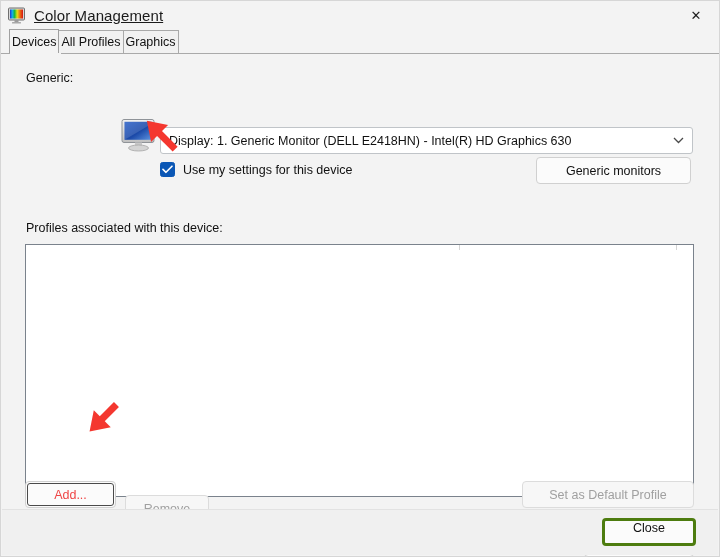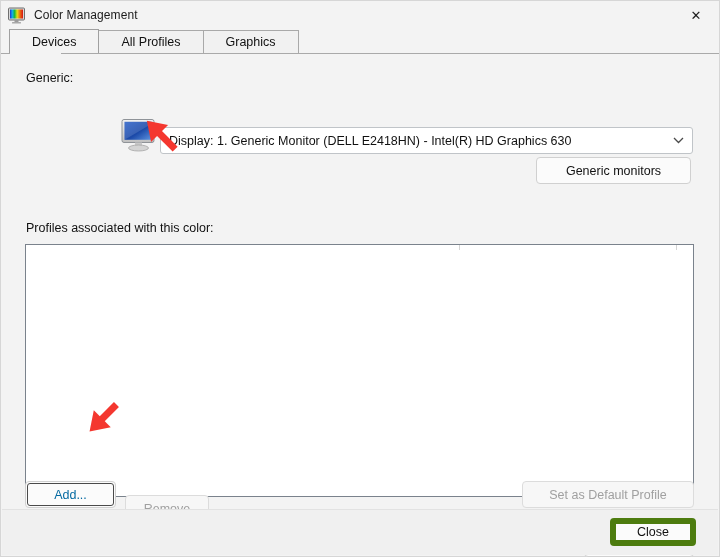--- a/index.html
+++ b/index.html
@@ -39,23 +39,24 @@
     padding-left: 7px;
     position: relative;
   }
   #app-icon {
     width: 17px; height: 17px;
     margin-right: 9px;
     position: relative;
     flex: 0 0 auto;
   }
   #title-text {
-    font-size: 12px;
+    font-size: 15px;
     color: #1b1b1b;
     letter-spacing: 0.1px;
+    text-decoration: underline;
   }
   #close-x {
     position: absolute;
     right: 0; top: 0;
     width: 46px; height: 28px;
     display: flex;
     align-items: center;
     justify-content: center;
     font-size: 13px;
     color: #1b1b1b;
@@ -69,21 +70,21 @@
     min-height: 24px;
     position: relative;
     padding-left: 8px;
     display: flex;
     align-items: flex-end;
     box-sizing: border-box;
   }
   .tab {
     height: 23px;
     box-sizing: border-box;
-    padding: 0 22px;
+    padding: 0 2px;
     display: flex;
     align-items: center;
     font-size: 12.5px;
     color: #111;
     border: 1px solid #a9a9a9;
     border-bottom: none;
     background: #f1f1f1;
     margin-right: -1px;
     position: relative;
     cursor: default;
@@ -222,21 +223,21 @@
     position: absolute;
     height: 27px;
     box-sizing: border-box;
     background: #fbfbfb;
     border: 1px solid #d0d0d0;
     border-radius: 4px;
     display: flex;
     align-items: center;
     justify-content: center;
     font-size: 12.5px;
-    color: #0369a1;
+    color: #ef4444;
     cursor: default;
   }
   .flat-btn.disabled {
     color: #a0a0a0;
     background: #f7f7f7;
     border-color: #dcdcdc;
   }
   #add-btn {
     left: 24px; top: 427px;
     width: 91px;
@@ -284,27 +285,27 @@
   #bottombar {
     position: absolute;
     left: 1px; right: 1px; bottom: 1px;
     height: 45px;
     background: #f0f0f0;
     border-top: 1px solid #e2e2e2;
   }
   #close-btn {
     position: absolute;
     right: 22px; top: 8px;
-    width: 86px; height: 28px;
+    width: 94px; height: 28px;
     box-sizing: border-box;
     background: #fbfbfb;
-    border: 6px solid #4d7c0f;
+    border: 3px solid #4d7c0f;
     border-radius: 4px;
     display: flex;
-    align-items: center;
+    align-items: flex-start;
     justify-content: center;
     font-size: 12.5px;
     color: #111;
     cursor: default;
   }
 
   
   .annot-arrow {
     position: absolute;
     pointer-events: none;
@@ -380,26 +381,34 @@
 
     <div id="device-combo">
       <span id="device-combo-text">Display: 1. Generic Monitor (DELL E2418HN) - Intel(R) HD Graphics 630</span>
       <span id="combo-chevron">
         <svg width="11" height="7" viewBox="0 0 11 7" aria-hidden="true">
           <path d="M1 1 L5.5 5.5 L10 1" fill="none" stroke="#4a4a4a" stroke-width="1.3"></path>
         </svg>
       </span>
     </div>
 
+    <div id="use-settings-row">
+      <span id="use-settings-box">
+        <svg width="11" height="9" viewBox="0 0 11 9" aria-hidden="true">
+          <path d="M1 4.4 L4 7.3 L10 1.2" fill="none" stroke="#ffffff" stroke-width="1.6" stroke-linecap="round" stroke-linejoin="round"></path>
+        </svg>
+      </span>
+      <span id="use-settings-label">Use my settings for this device</span>
+    </div>
 
     <div id="identify-btn">
       <span>Generic monitors</span>
     </div>
 
-    <div id="profiles-caption">Profiles associated with this color:</div>
+    <div id="profiles-caption">Profiles associated with this device:</div>
 
     <div id="profiles-list">
       <div class="col-tick" style="left:433px;"></div>
       <div class="col-tick" style="left:650px;"></div>
     </div>
 
     <div class="flat-btn" id="add-btn">
       <span>Add...</span>
       <span class="focus-ring"></span>
     </div>

